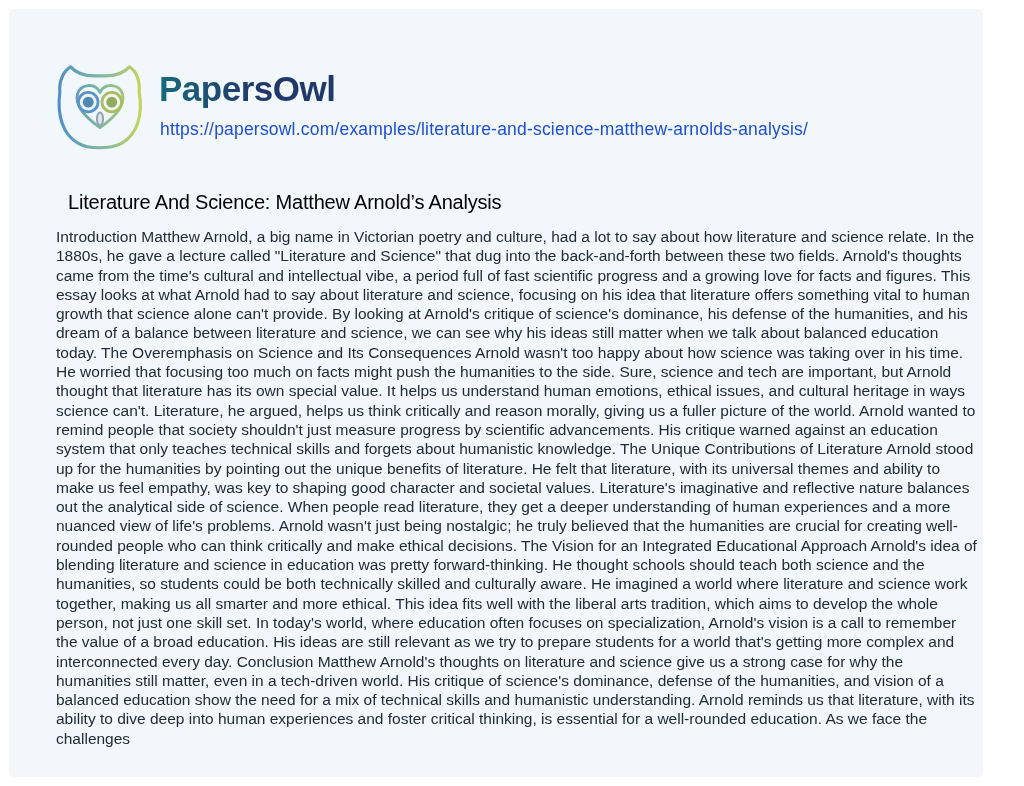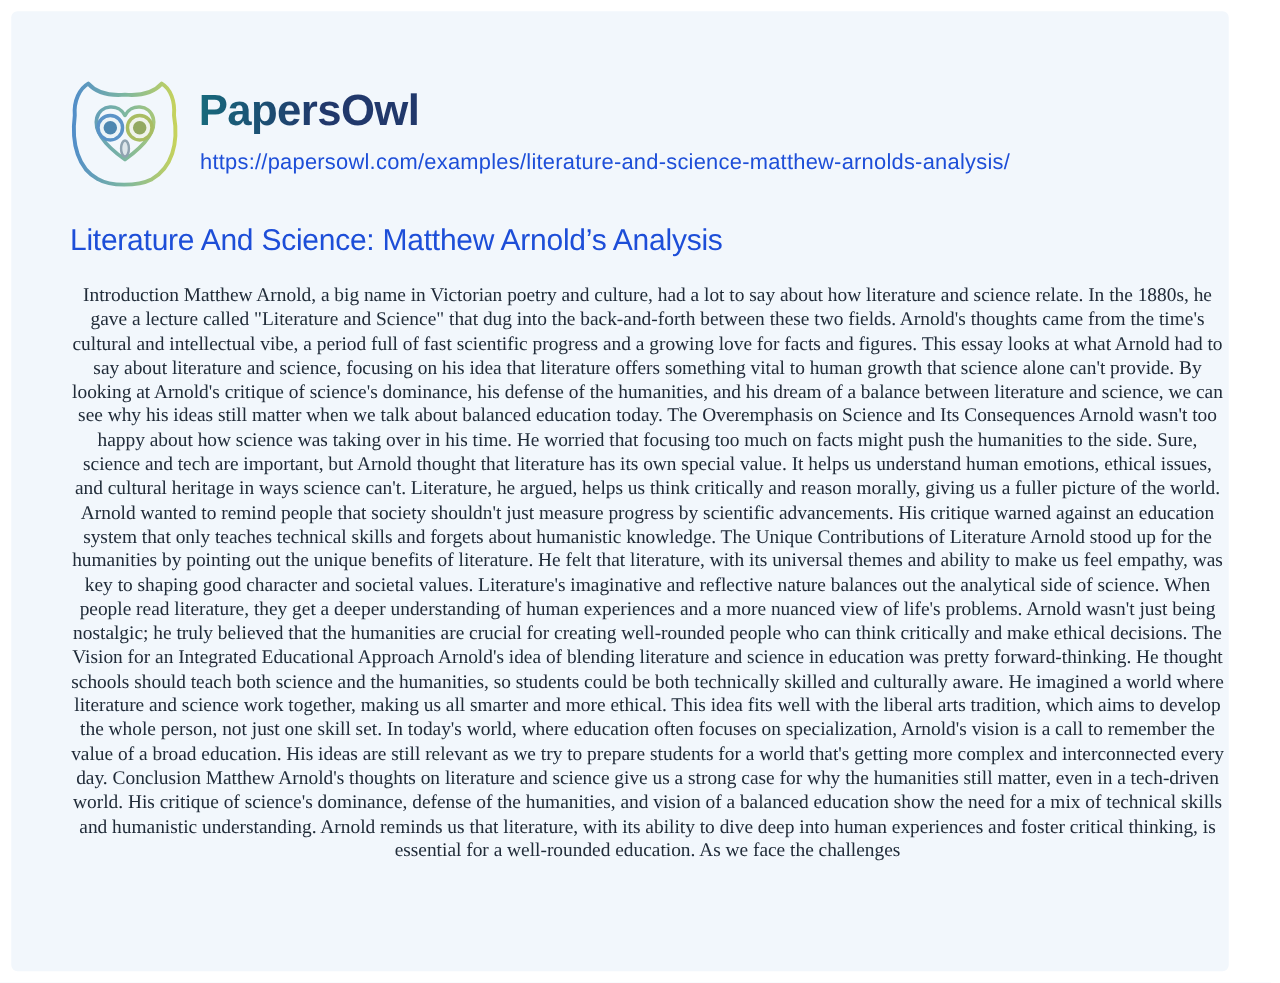--- a/index.html
+++ b/index.html
@@ -41,36 +41,36 @@
     position: absolute;
     left: 151px; top: 110px;
     font-size: 17.5px;
     color: #1d4ed8;
     text-decoration: none;
     letter-spacing: 0.2px;
   }
   .article-title {
     position: absolute;
     left: 47px; top: 170px;
-    margin: 0;
-    font-size: 24px;
+    margin: 12px;
+    font-size: 20px;
     font-weight: 400;
     letter-spacing: -0.2px;
-    color: #1d4ed8;
+    color: #000000;
   }
   .article-body {
     position: absolute;
     left: 47px; top: 218px;
     width: 924px;
     margin: 0;
-    font-family: Liberation Serif, serif;
+    font-family: Liberation Sans, sans-serif;
     font-size: 15.5px;
     line-height: 19.3px;
     color: #212c39;
-    text-align: center;
+    text-align: left;
   }
 </style>
 </head>
 <body>
 
 <div class="canvas">
   <div class="sheet">
 
     <div>
       <span class="logo">

